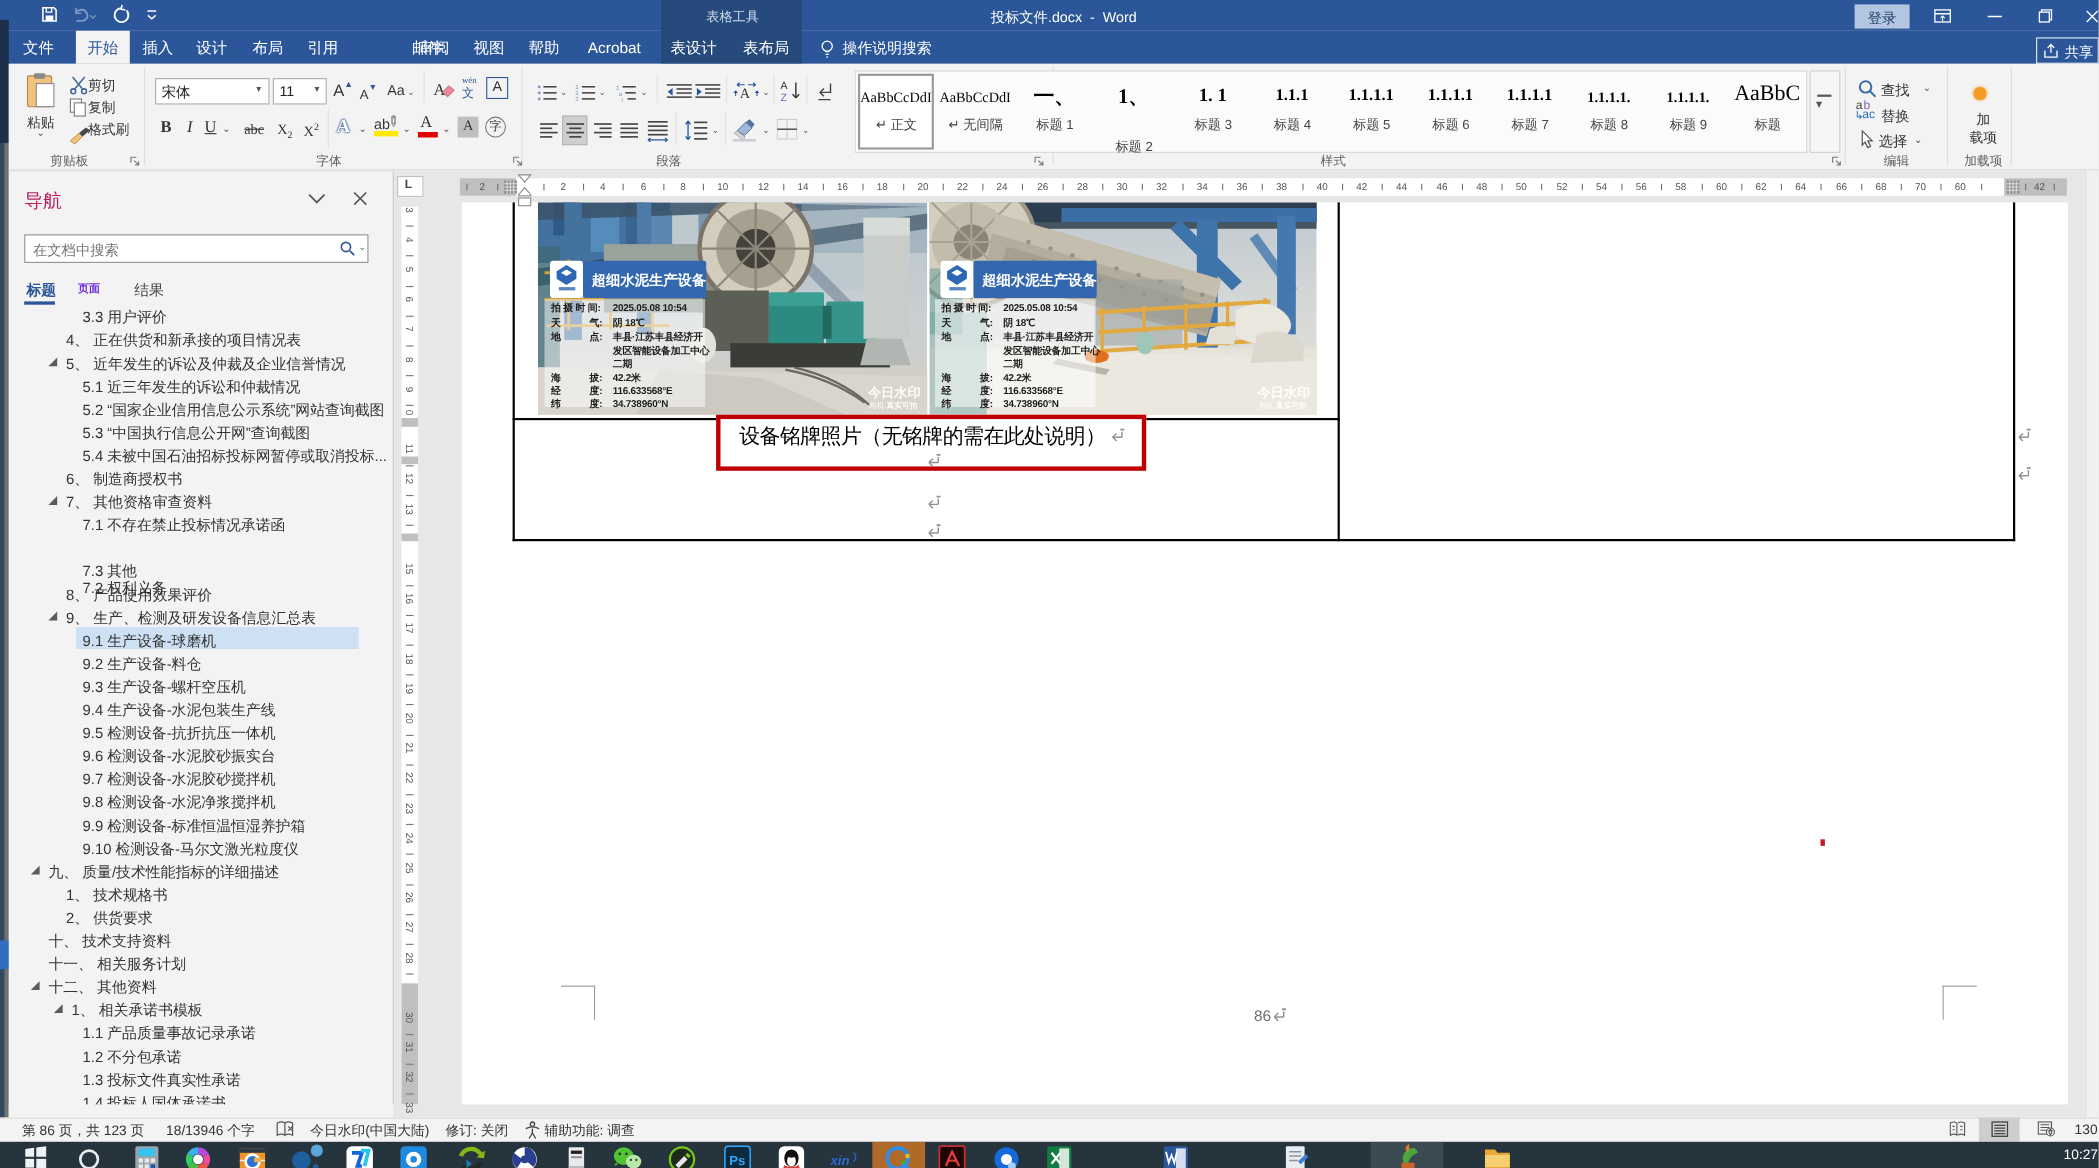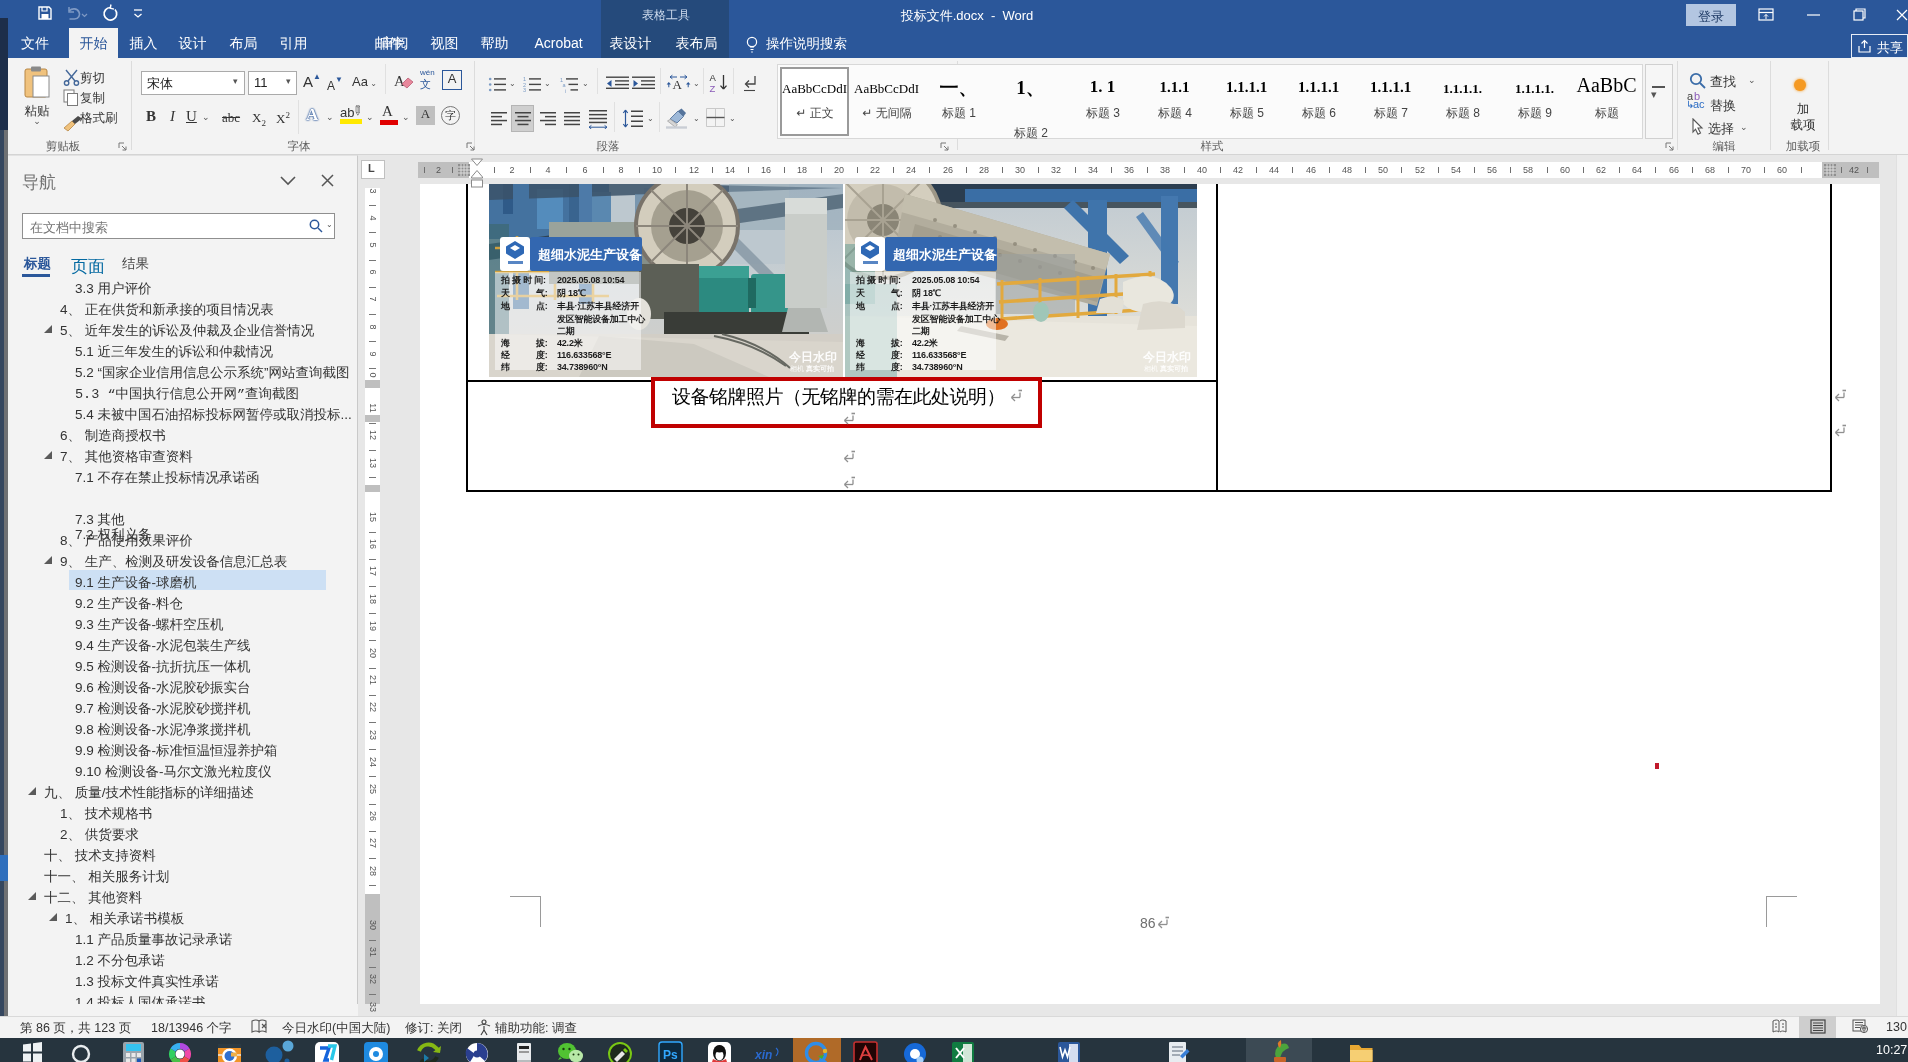--- a/index.html
+++ b/index.html
@@ -151,21 +151,21 @@
 <div class="t" style="left:254px;top:75px;font-size:13px;color:#222;">11</div>
 <div class="t" style="left:286px;top:76px;font-size:9px;color:#555;">▾</div>
 <div class="t" style="left:303px;top:72px;font-size:15px;color:#333;">A<span style="font-size:8px;vertical-align:8px;color:#2b579a;">▲</span></div>
 <div class="t" style="left:327px;top:75px;font-size:12px;color:#333;">A<span style="font-size:8px;vertical-align:8px;color:#2b579a;">▼</span></div>
 <div class="t" style="left:352px;top:74px;font-size:13px;color:#333;">Aa<span style="font-size:8px;color:#555;"> ⌄</span></div>
 <div class="abs" style="left:385px;top:64px;width:1px;height:30px;background:#e0e0e0;"></div>
 <svg class="abs" style="left:392px;top:70px;" width="24" height="24" viewBox="0 0 24 24">
 <text x="2" y="16" font-size="15" fill="#333" font-family="Liberation Serif">A</text>
 <path d="M10 14l6-6 5 4-6 6z" fill="#e8889c" stroke="#b95d74" stroke-width="0.8"></path>
   </svg>
-<div class="t" style="left:420px;top:68px;font-size:8px;color:#2b579a;">wén</div>
+<div class="t" style="left:420px;top:68px;font-size:8px;color:#2b579a;font-family:Liberation Serif, serif;">wén</div>
 <div class="t" style="left:420px;top:77px;font-size:11px;color:#2b579a;">文</div>
 <div class="abs" style="left:442px;top:70px;width:20px;height:20px;border:1px solid #2b579a;text-align:center;font-size:13px;color:#333;">A</div>
 <div class="t" style="left:146px;top:108px;font-size:15px;color:#333;font-weight:bold;font-family:'Liberation Serif',serif;">B</div>
 <div class="t" style="left:170px;top:108px;font-size:15px;color:#333;font-style:italic;font-family:'Liberation Serif',serif;">I</div>
 <div class="t" style="left:186px;top:108px;font-size:15px;color:#333;text-decoration:underline;font-family:'Liberation Serif',serif;">U</div>
 <div class="t" style="left:202px;top:112px;font-size:9px;color:#555;">⌄</div>
 <div class="t" style="left:222px;top:110px;font-size:13px;color:#333;text-decoration:line-through;font-family:'Liberation Serif',serif;">abc</div>
 <div class="t" style="left:252px;top:110px;font-size:13px;color:#333;font-family:'Liberation Serif',serif;">X<sub style="font-size:9px;">2</sub></div>
 <div class="t" style="left:276px;top:110px;font-size:13px;color:#333;font-family:'Liberation Serif',serif;">X<sup style="font-size:9px;">2</sup></div>
 <div class="abs" style="left:298px;top:100px;width:1px;height:34px;background:#e0e0e0;"></div>
@@ -374,47 +374,47 @@
 <div class="t" style="left:1710px;top:97px;font-size:13px;color:#333;">替换</div>
 <svg class="abs" style="left:1690px;top:118px;" width="16" height="18" viewBox="0 0 16 18">
     <path d="M3 1l9 9-4 0 2.5 5-2.5 1.2-2.5-5L3 14z" fill="#fff" stroke="#555" stroke-width="1.1"></path>
   </svg>
 <div class="t" style="left:1708px;top:120px;font-size:13px;color:#333;">选择</div>
 <div class="t" style="left:1740px;top:122px;font-size:9px;color:#555;">⌄</div>
 <div class="abs" style="left:1794px;top:79px;width:12px;height:12px;border-radius:50%;background:#f59a23;box-shadow:0 0 3px #f59a23;"></div>
 <div class="t" style="left:1785px;top:101px;width:36px;text-align:center;font-size:12.5px;color:#333;">加</div>
 <div class="t" style="left:1785px;top:117px;width:36px;text-align:center;font-size:12.5px;color:#333;">载项</div>
 <div class="abs" style="left:8px;top:155px;width:350px;height:861px;background:#f3f3f3;border-right:1px solid #c9c9c9;border-top:1px solid #e2e2e2;"></div>
-<div class="t" style="left:22px;top:171px;font-size:17px;color:#737373;font-family:Liberation Serif, serif;">导航</div>
+<div class="t" style="left:22px;top:171px;font-size:17px;color:#be185d;font-family:Liberation Serif, serif;">导航</div>
 <svg class="abs" style="left:280px;top:176px;" width="16" height="10" viewBox="0 0 16 10">
     <path d="M1 1l7 7 7-7" stroke="#555" stroke-width="1.6" fill="none"></path>
   </svg>
 <svg class="abs" style="left:321px;top:174px;" width="13" height="13" viewBox="0 0 13 13">
     <path d="M1 1l11 11M12 1L1 12" stroke="#555" stroke-width="1.5" fill="none"></path>
   </svg>
 <div class="abs" style="left:22px;top:213px;width:313px;height:26px;background:#fff;border:1px solid #8f8f8f;"></div>
 <div class="t" style="left:30px;top:219px;font-size:13px;color:#767676;">在文档中搜索</div>
 <svg class="abs" style="left:308px;top:218px;" width="16" height="16" viewBox="0 0 16 16">
     <g stroke="#2b579a" stroke-width="1.5" fill="none">
       <circle cx="6.5" cy="6.5" r="4.2"></circle>
       <path d="M10 10l4 4"></path>
     </g>
   </svg>
 <div class="t" style="left:326px;top:220px;font-size:8px;color:#555;">⌄</div>
 <div class="t" style="left:24px;top:255px;font-size:13.5px;color:#2b579a;font-weight:bold;">标题</div>
-<div class="t" style="left:71px;top:255px;font-size:17px;color:#0369a1;">页面</div>
+<div class="t" style="left:71px;top:255px;font-size:10px;color:#6d28d9;font-weight:bold;">页面</div>
 <div class="t" style="left:122px;top:255px;font-size:13.5px;color:#444;">结果</div>
 <div class="abs" style="left:22px;top:274px;width:28px;height:3px;background:#2b579a;"></div>
 <div class="t" style="left:75px;top:280px;font-size:13.5px;color:#333;max-width:282px;overflow:hidden;">3.3 用户评价</div>
 <div class="t" style="left:60px;top:301px;font-size:13.5px;color:#333;max-width:282px;overflow:hidden;">4、 正在供货和新承接的项目情况表</div>
 <div class="abs" style="left:44px;top:325px;width:0;height:0;border-left:8px solid transparent;border-bottom:8px solid #5a5a5a;"></div>
 <div class="t" style="left:60px;top:322px;font-size:13.5px;color:#333;max-width:282px;overflow:hidden;">5、 近年发生的诉讼及仲裁及企业信誉情况</div>
 <div class="t" style="left:75px;top:343px;font-size:13.5px;color:#333;max-width:282px;overflow:hidden;">5.1 近三年发生的诉讼和仲裁情况</div>
 <div class="t" style="left:75px;top:364px;font-size:13.5px;color:#333;max-width:282px;overflow:hidden;">5.2 “国家企业信用信息公示系统”网站查询截图</div>
-<div class="t" style="left:75px;top:385px;font-size:13.5px;color:#333;max-width:282px;overflow:hidden;font-family:Liberation Mono, monospace;">5.3 “中国执行信息公开网”查询截图</div>
+<div class="t" style="left:75px;top:385px;font-size:13.5px;color:#333;max-width:282px;overflow:hidden;">5.3 “中国执行信息公开网”查询截图</div>
 <div class="t" style="left:75px;top:406px;font-size:13.5px;color:#333;max-width:282px;overflow:hidden;">5.4 未被中国石油招标投标网暂停或取消投标...</div>
 <div class="t" style="left:60px;top:427px;font-size:13.5px;color:#333;max-width:282px;overflow:hidden;">6、 制造商授权书</div>
 <div class="abs" style="left:44px;top:451px;width:0;height:0;border-left:8px solid transparent;border-bottom:8px solid #5a5a5a;"></div>
 <div class="t" style="left:60px;top:448px;font-size:13.5px;color:#333;max-width:282px;overflow:hidden;">7、 其他资格审查资料</div>
 <div class="t" style="left:75px;top:469px;font-size:13.5px;color:#333;max-width:282px;overflow:hidden;">7.1 不存在禁止投标情况承诺函</div>
 <div class="t" style="left:75px;top:490px;font-size:13.5px;color:#333;max-width:282px;overflow:hidden;margin-top:36px;">7.2 权利义务</div>
 <div class="t" style="left:75px;top:511px;font-size:13.5px;color:#333;max-width:282px;overflow:hidden;">7.3 其他</div>
 <div class="t" style="left:60px;top:532px;font-size:13.5px;color:#333;max-width:282px;overflow:hidden;">8、 产品使用效果评价</div>
 <div class="abs" style="left:44px;top:556px;width:0;height:0;border-left:8px solid transparent;border-bottom:8px solid #5a5a5a;"></div>
 <div class="t" style="left:60px;top:553px;font-size:13.5px;color:#333;max-width:282px;overflow:hidden;">9、 生产、检测及研发设备信息汇总表</div>

